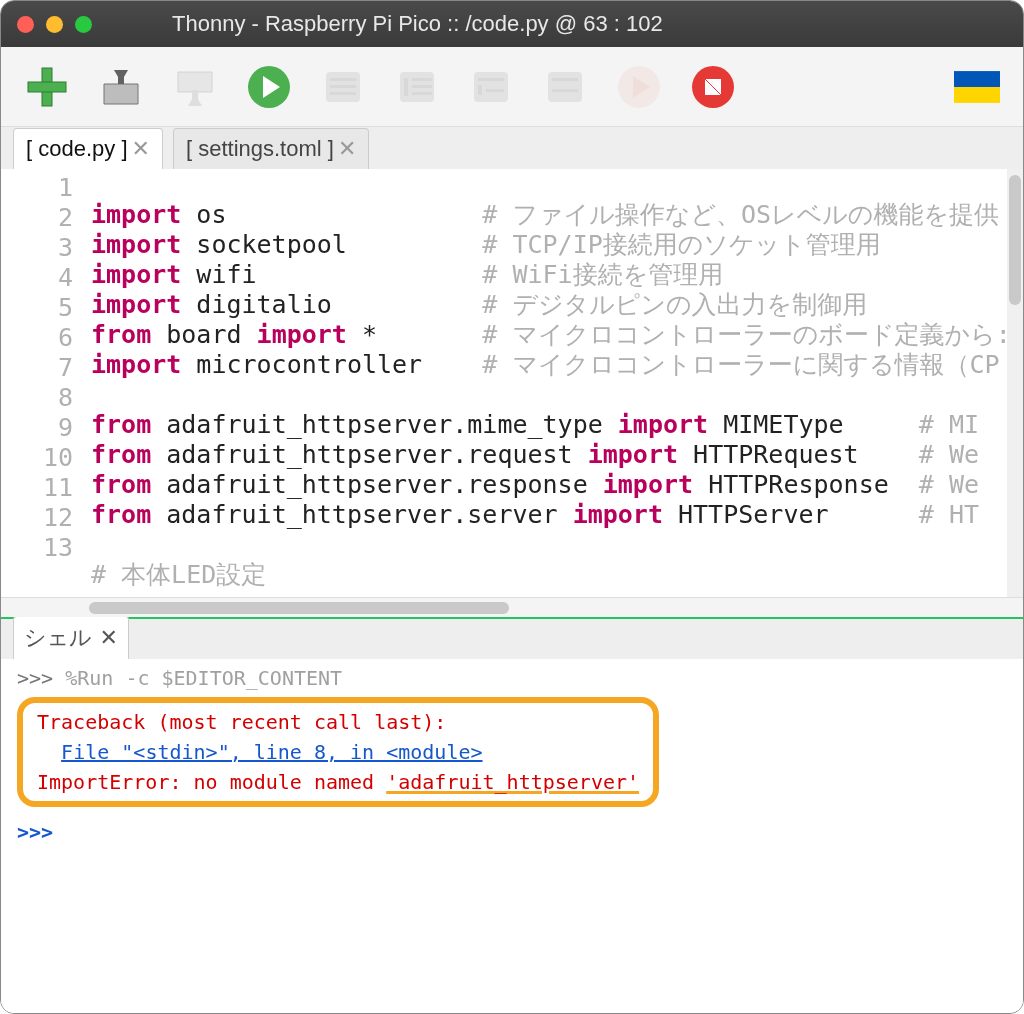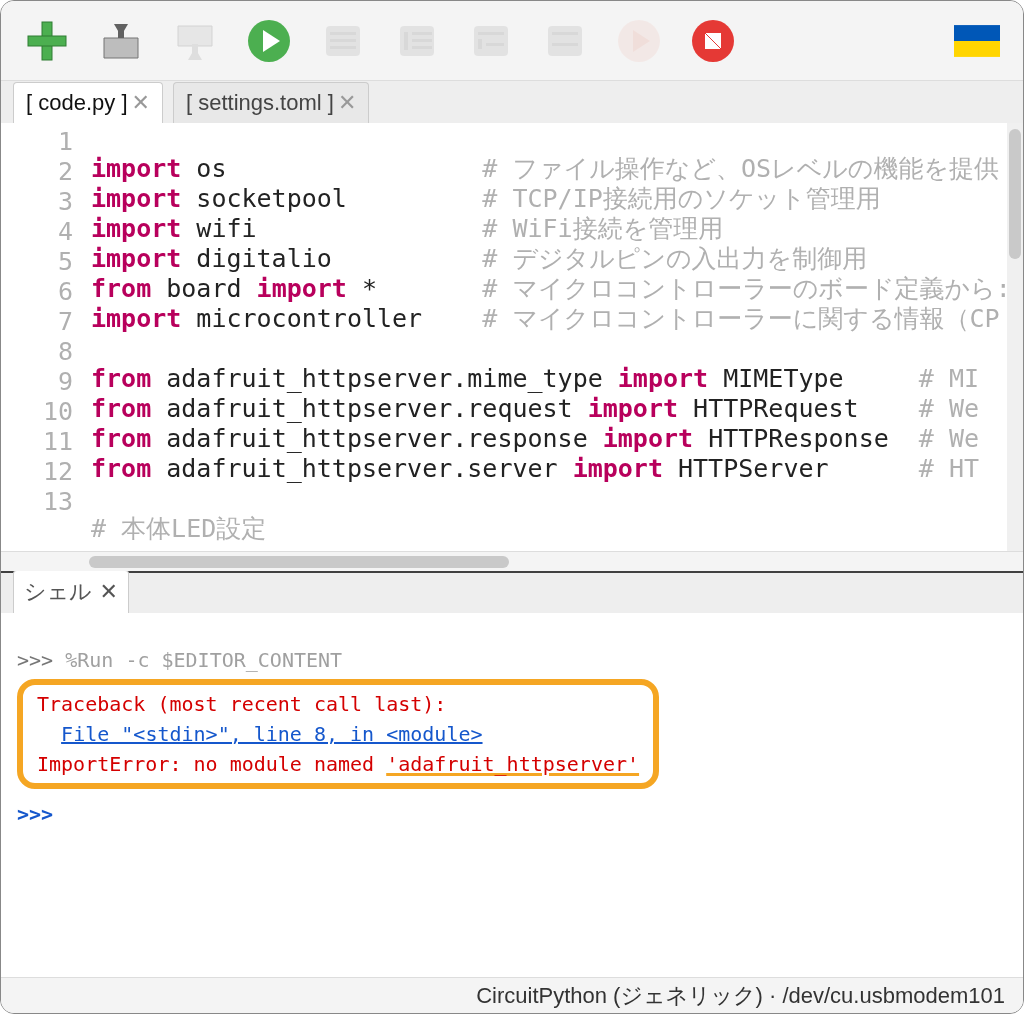--- a/index.html
+++ b/index.html
@@ -122,23 +122,22 @@
   }
   .hscroll .thumb {
     position: absolute; left: 88px; top: 4px;
     width: 420px; height: 12px;
     background: #c9c9c9; border-radius: 6px;
   }
   .shell-area {
     flex: 1;
     display: flex;
     flex-direction: column;
-    border-top: 2px solid #404040;
-    background: #fff;
-    gap: 28px;
+    border-top: 2px solid #22c55e;
+    background: #fff;
   }
   .shell-tabs {
     height: 40px;
     display: flex;
     align-items: flex-end;
     padding: 0 12px 0 12px;
     background: #eee;
   }
   .shell-tab {
     padding: 6px 10px;
@@ -192,20 +191,28 @@
     position: absolute; top: 6px; left: 2px;
     width: 12px; height: 130px;
     background: #c9c9c9; border-radius: 6px;
   }
 </style>
 </head>
 <body>
 
 <div class="window">
 
+  <div class="titlebar">
+    <div class="traffic-lights">
+      <div class="dot red"></div>
+      <div class="dot yellow"></div>
+      <div class="dot green"></div>
+    </div>
+    <div class="title-text">Thonny  -  Raspberry Pi Pico :: /code.py  @  63 : 102</div>
+  </div>
 
   <div class="toolbar">
     <div class="tool-btn">
       <svg viewBox="0 0 46 46">
         <rect x="18" y="4" width="10" height="38" fill="#4caf50" stroke="#2e7d32" stroke-width="1"></rect>
         <rect x="4" y="18" width="38" height="10" fill="#4caf50" stroke="#2e7d32" stroke-width="1"></rect>
       </svg>
     </div>
     <div class="tool-btn">
       <svg viewBox="0 0 46 46">
@@ -326,17 +333,14 @@
       </div>
     </div>
     <div class="shell-body"><span class="prompt">&gt;&gt;&gt; </span><span class="runcmd">%Run -c $EDITOR_CONTENT</span>
 <div class="error-box"><span class="err-red">Traceback (most recent call last):</span>
   <span class="err-link">File "&lt;stdin&gt;", line 8, in &lt;module&gt;</span>
 <span class="err-red">ImportError: no module named </span><span class="err-red err-underlined">'adafruit_httpserver'</span></div>
 <span class="prompt-blue">&gt;&gt;&gt; </span>
     </div>
   </div>
 
-  <div class="statusbar">
-    <span>CircuitPython (ジェネリック)  ·  /dev/cu.usbmodem101</span>
-  </div>
 
 </div>
 
 </body></html>

